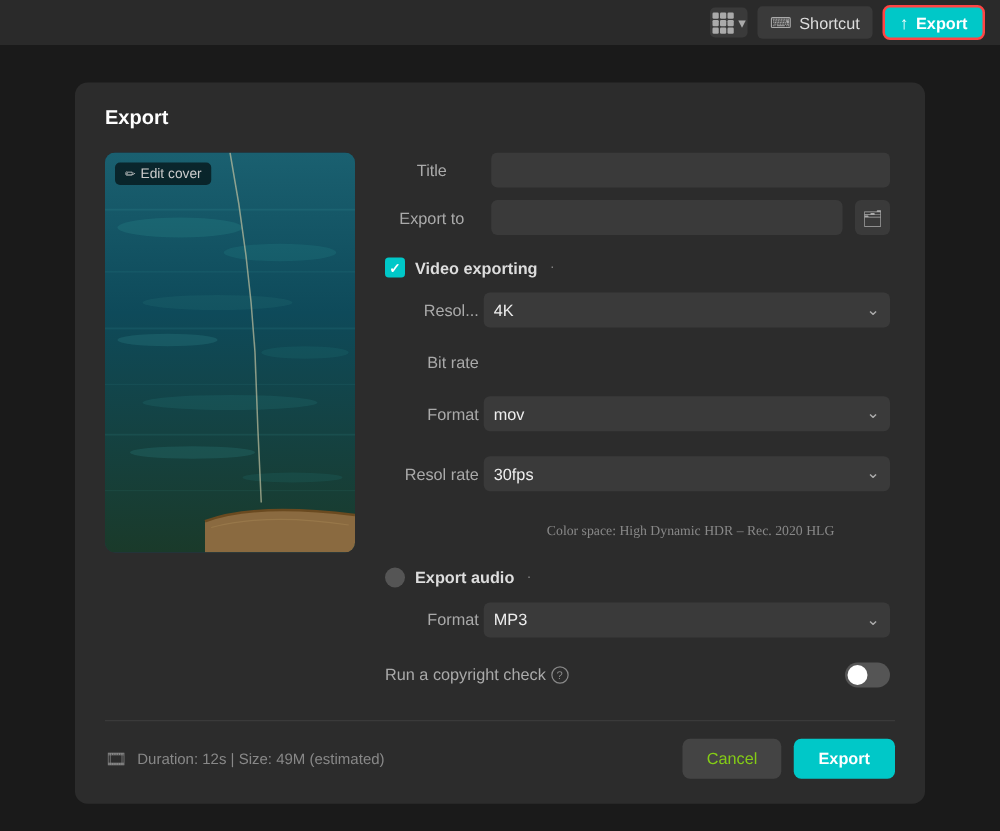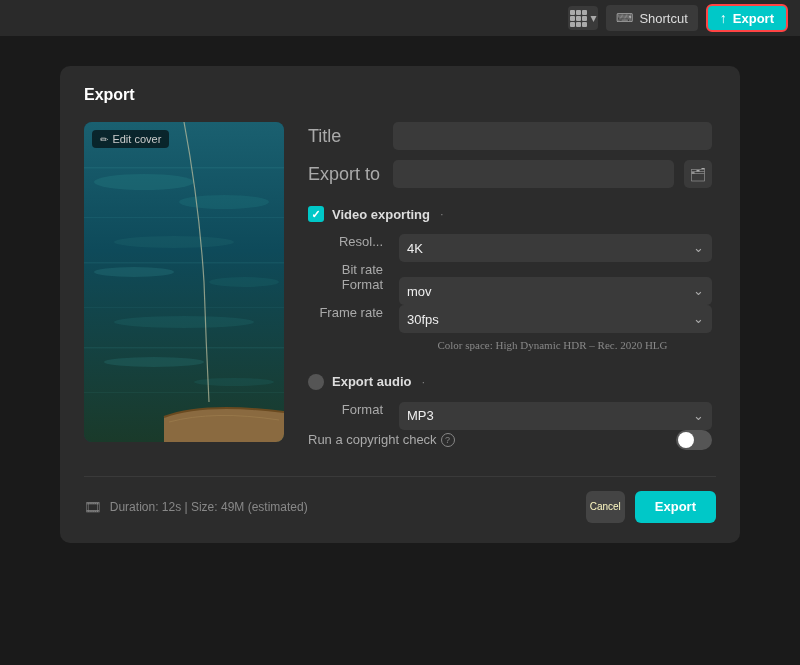--- a/index.html
+++ b/index.html
@@ -155,23 +155,23 @@
 
     .form-row {
       display: flex;
       align-items: center;
       margin-bottom: 10px;
       gap: 10px;
     }
 
     .form-label {
       width: 75px;
-      font-size: 18px;
+      font-size: 13px;
       color: #aaa;
-      text-align: left;
+      text-align: center;
       flex-shrink: 0;
     }
 
     .form-input {
       flex: 1;
       height: 28px;
       background: #3a3a3a;
       border: none;
       border-radius: 5px;
       color: #eee;
@@ -229,23 +229,23 @@
 
     .section-info {
       font-size: 11px;
       color: #888;
       margin-left: 2px;
     }
 
     
     .dropdown-row {
       display: flex;
-      align-items: flex-start;
-      margin-bottom: 0;
-      gap: 16px;
+      align-items: center;
+      margin-bottom: 20px;
+      gap: 4px;
     }
 
     .dropdown-label {
       width: 75px;
       font-size: 13px;
       color: #aaa;
       text-align: right;
       flex-shrink: 0;
     }
 
@@ -327,26 +327,26 @@
       color: #888;
     }
 
     .bottom-actions {
       display: flex;
       gap: 10px;
     }
 
     .cancel-btn {
       height: 32px;
-      padding: 0 4px;
+      padding: 0 19px;
       background: #444;
       border: none;
       border-radius: 6px;
-      color: #fef9c3;
-      font-size: 10px;
+      color: #84cc16;
+      font-size: 13px;
       cursor: pointer;
     }
 
     .export-btn {
       height: 32px;
       padding: 0 20px;
       background: #00c8c8;
       border: none;
       border-radius: 6px;
       color: #fff;
@@ -519,21 +519,21 @@
         <div class="dropdown-row">
           <div class="dropdown-label">Format</div>
           <div class="dropdown-wrapper">
             <select>
               <option>mov</option>
             </select>
           </div>
         </div>
 
         <div class="dropdown-row">
-          <div class="dropdown-label">Frame rate</div>
+          <div class="dropdown-label">Resol rate</div>
           <div class="dropdown-wrapper">
             <select>
               <option>30fps</option>
             </select>
           </div>
         </div>
 
         <div class="color-space-text">Color space: High Dynamic HDR – Rec. 2020 HLG</div>
 
         <div class="section-header">

